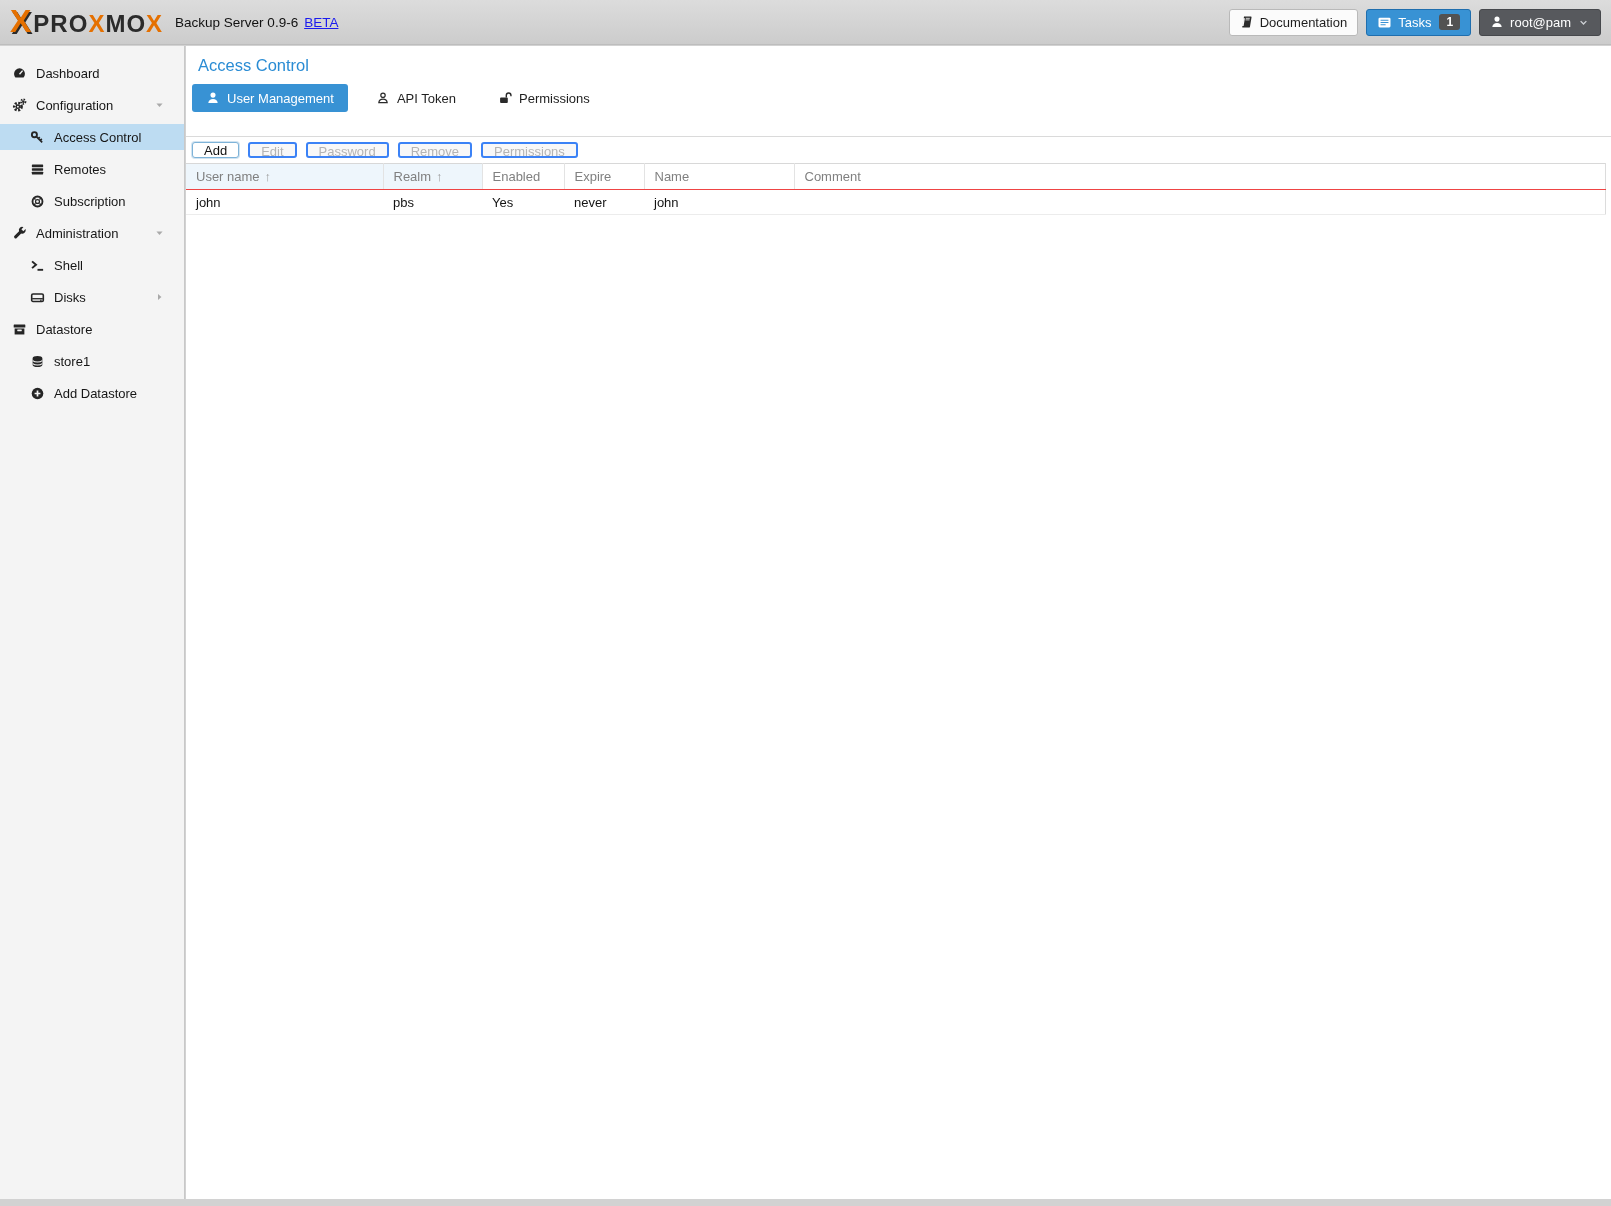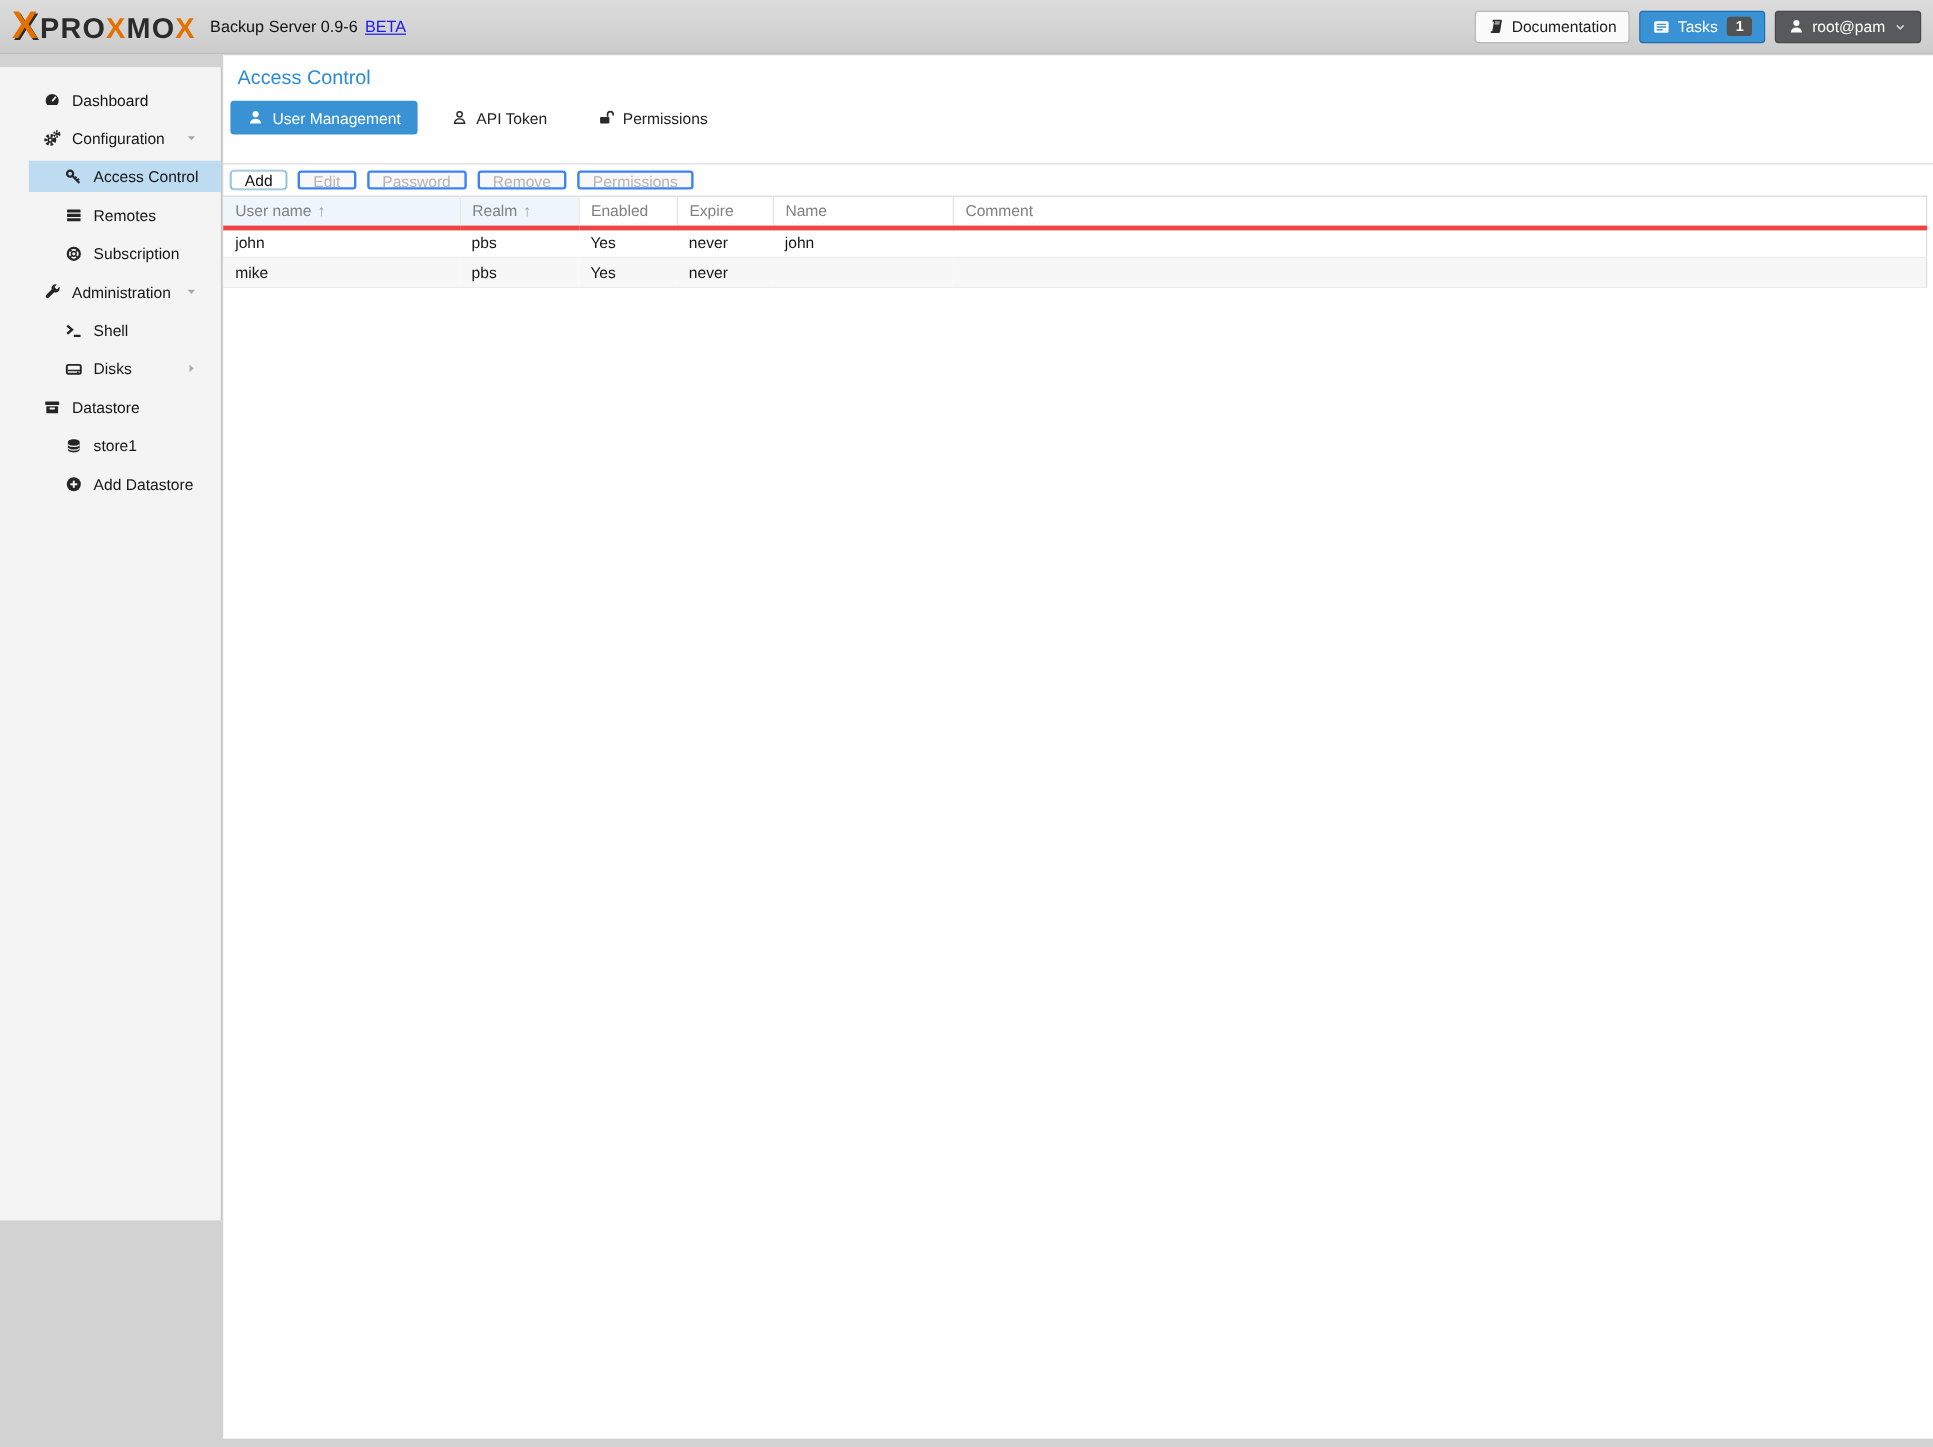--- a/index.html
+++ b/index.html
@@ -23,22 +23,22 @@
   #topbar-right { margin-left:auto; display:flex; align-items:center; gap:8px; margin-right:10px; }
   .tb-btn { height:27px; display:flex; align-items:center; gap:6px; padding:0 10px;
     border-radius:3px; font-size:13px; cursor:pointer; }
   .tb-doc { background:#fbfbfb; border:1px solid #b9b9b9; color:#1d1d1d; }
   .tb-tasks { background:#3892d4; border:1px solid #1f6eae; color:#fff; }
   .tb-badge { background:#525252; color:#fff; font-weight:bold; font-size:12px;
     border-radius:3px; padding:1px 7px; margin-left:2px; }
   .tb-user { background:#57595d; border:1px solid #46484c; color:#fff; }
 
   
-  #sidebar { position:absolute; left:0; top:56px; width:185px; height:961px;
-    background:#f4f4f4; border-right:1px solid #c8c8c8; padding-top:8px;padding-left:24px; }
+  #sidebar { position:absolute; left:0; top:46px; width:185px; height:1153px;
+    background:#f4f4f4; border-right:1px solid #c8c8c8; padding-top:8px; }
   .side-item { position:relative; height:26px; margin-top:6px; display:flex; align-items:center;
     padding-left:11px; cursor:pointer; color:#161616; }
   .side-item .icon { width:17px; margin-right:8px; color:#252525; }
   .side-item.lvl1 { padding-left:29px; }
   .side-item.selected { background:#bddcf2; }
   .side-arrow { position:absolute; right:8px; top:50%; transform:translateY(-50%); }
 
   
   #main { position:absolute; left:186px; top:46px; width:1425px; height:1153px; background:#fff; }
   #page-title { margin:10px 0 0 12px; font-size:16.5px; color:#2a8cd4; }
@@ -55,21 +55,21 @@
     font-family:inherit; cursor:pointer; }
   .tool-btn.enabled { background:#fff; border:1px solid #7eb3d8; color:#111;
     box-shadow:0 0 0 1px rgba(126,179,216,.35); }
   .tool-btn.disabled { background:#f8f8f8; border:2px solid #3b82f6; color:#b4b4b4; cursor:default; }
 
   
   #grid { width:calc(100% - 5px); border-collapse:collapse; table-layout:fixed;
     border-top:1px solid #d8d8d8; border-right:1px solid #dcdcdc; }
   #grid th { height:26px; font-weight:normal; text-align:left; color:#808080; font-size:13px;
     padding:0 0 0 10px; background:#fff; border-right:1px solid #e3e3e3;
-    border-bottom:4px solid #ef4444; cursor:pointer; white-space:nowrap;
+    border-bottom:1px solid #ef4444; cursor:pointer; white-space:nowrap;
     overflow:hidden; }
   #grid th.sorted { background:#eef6fc; }
   #grid th .sort-arrow { color:#9a9a9a; margin-left:5px; font-size:13px; }
   #grid th:last-child { border-right:none; }
   #grid td { height:25px; padding:0 0 0 10px; border-bottom:1px solid #ececec;
     color:#141414; white-space:nowrap; overflow:hidden; }
   #grid tbody tr { cursor:pointer; }
   #grid tbody tr:nth-child(even) td { background:#f7f7f7; }
 
   
@@ -304,25 +304,17 @@
       </thead>
     <tbody>
         <tr>
           <td>john</td>
           <td>pbs</td>
           <td>Yes</td>
           <td>never</td>
           <td>john</td>
           <td></td>
         </tr>
-        <tr>
-          <td>mike</td>
-          <td>pbs</td>
-          <td>Yes</td>
-          <td>never</td>
-          <td></td>
-          <td></td>
-        </tr>
       </tbody>
   </table>
 </div>
 
 <div id="bottom-strip"></div>
 
 </body></html>

